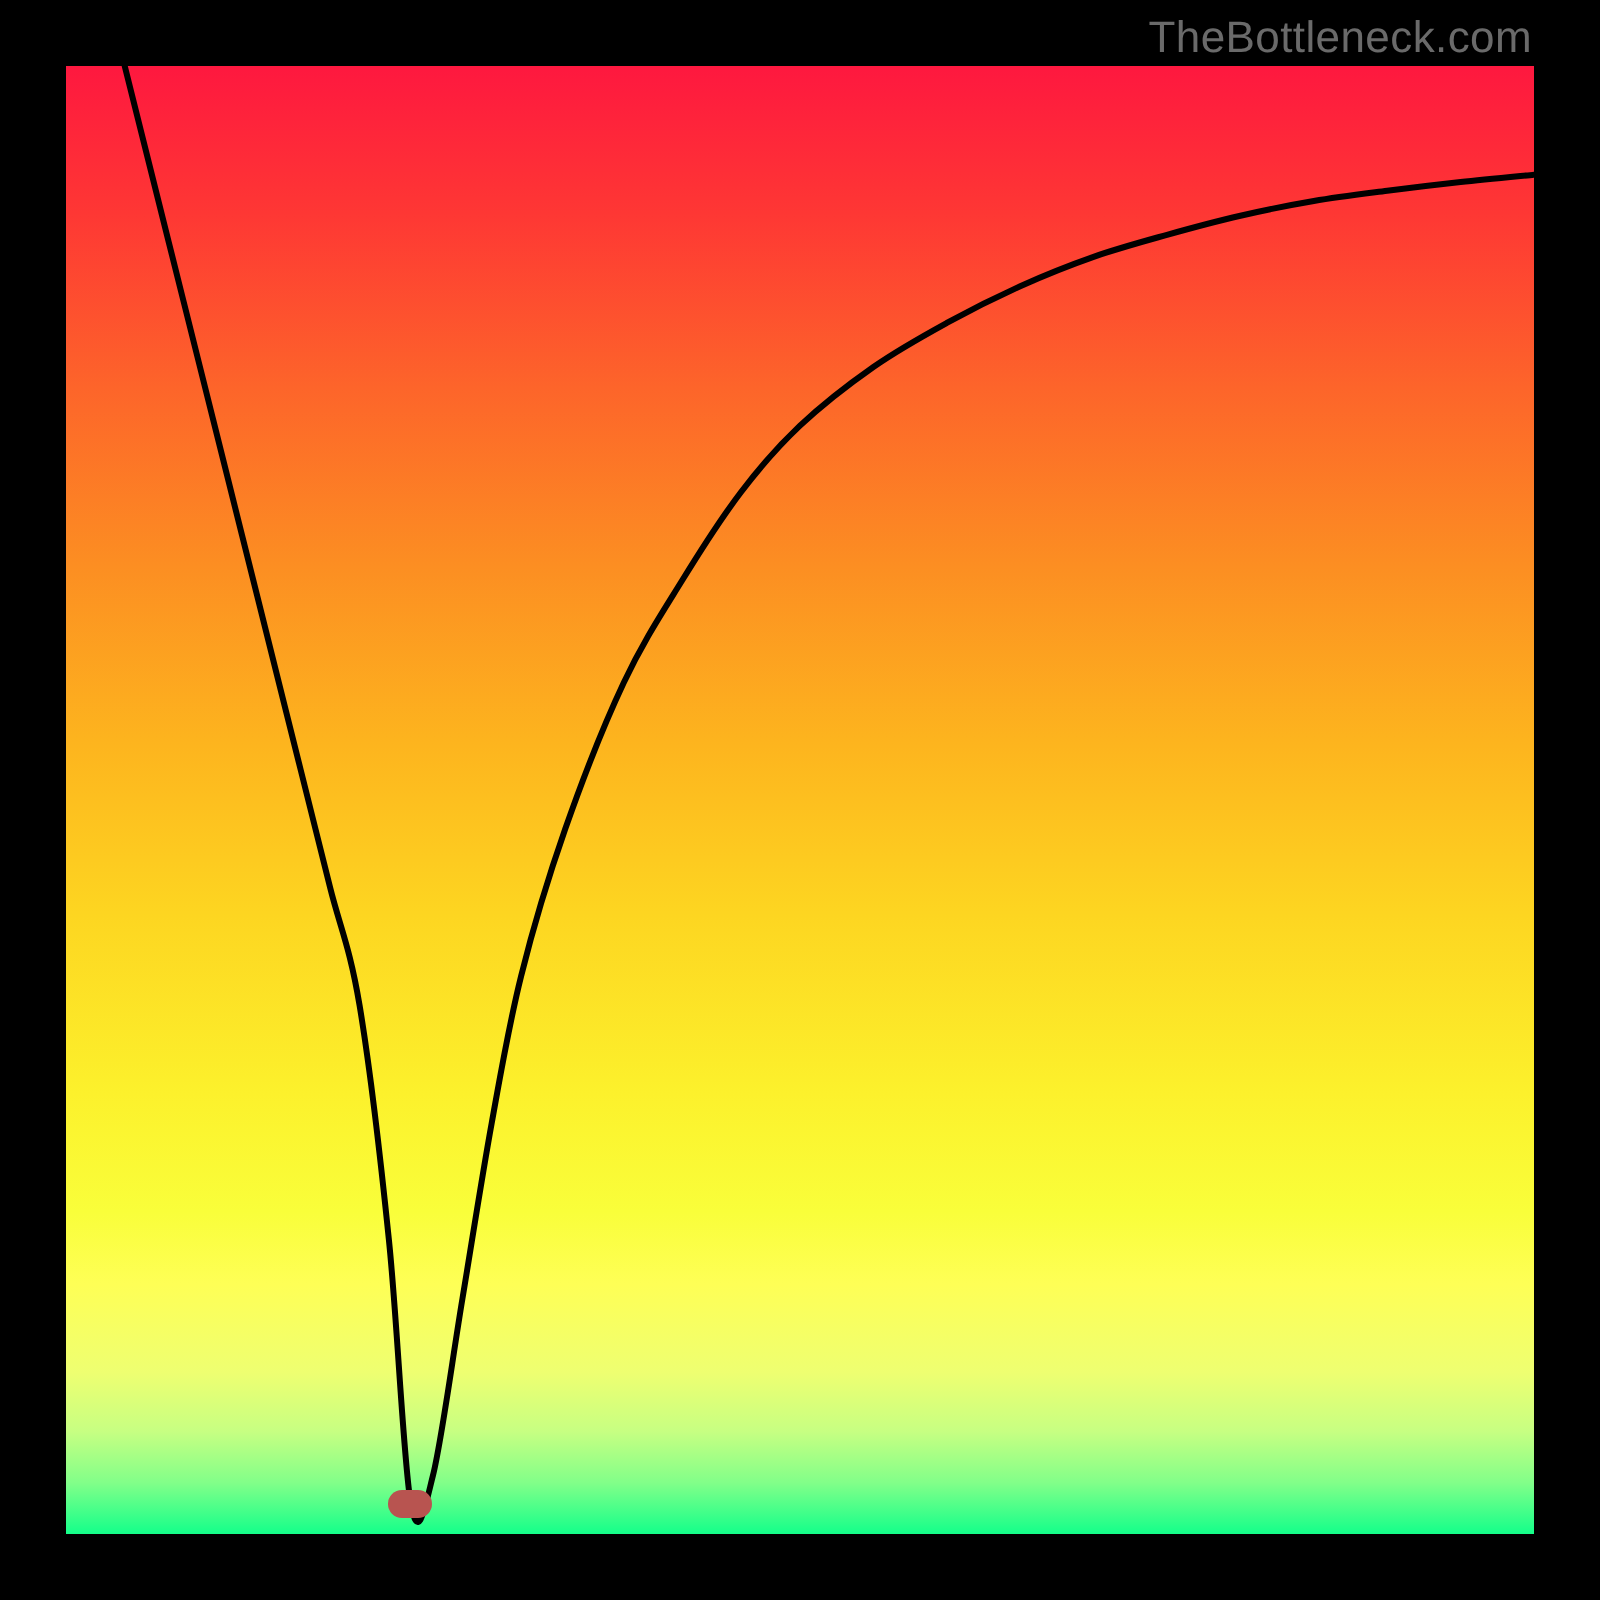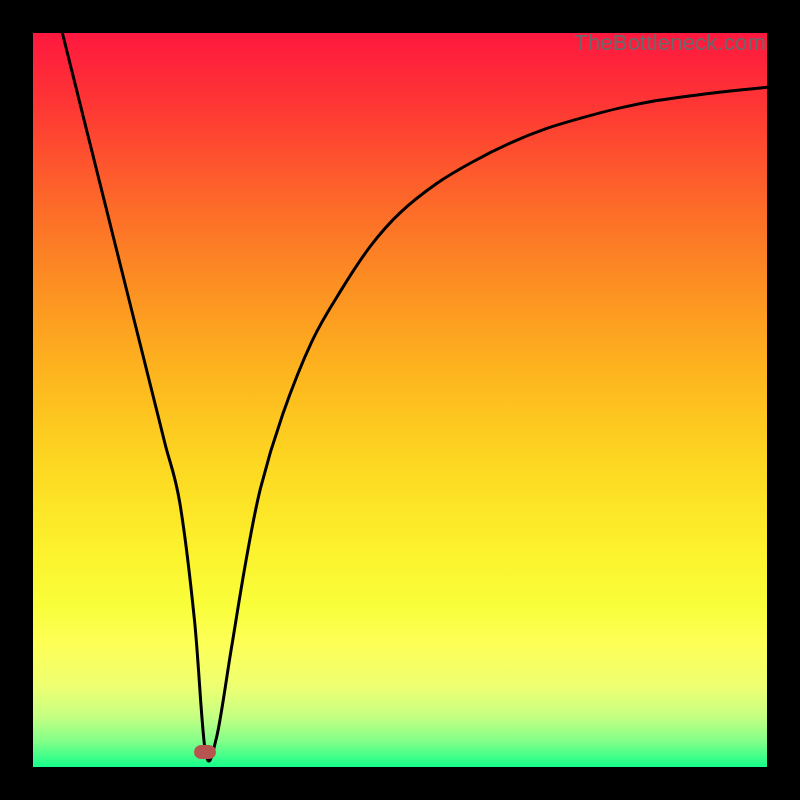--- a/index.html
+++ b/index.html
@@ -1,20 +1,20 @@
 <!DOCTYPE html>
 <html><head>
 <meta charset="utf-8">
 <style>
   * { margin: 0; padding: 0; box-sizing: border-box; }
   body { width: 800px; height: 800px; background: #000; position: relative; font-family: Arial, sans-serif; }
   .frame { position: absolute; top: 0; left: 0; width: 800px; height: 800px; background: #000; }
   .plot-area { position: absolute; top: 33px; left: 33px; width: 734px; height: 734px; }
   .gradient-bg { position: absolute; top: 0; left: 0; width: 100%; height: 100%; }
-  .watermark { position: absolute; top: 6px; right: 34px; color: #6a6a6a; font-size: 22px; font-weight: 500; letter-spacing: 0.2px; margin-top: 24px; }
+  .watermark { position: absolute; top: 6px; right: 34px; color: #6a6a6a; font-size: 22px; font-weight: 500; letter-spacing: 0.2px; }
   .curve-svg { position: absolute; top: 0; left: 0; width: 100%; height: 100%; }
   .marker { position: absolute; width: 22px; height: 14px; background: #b85450; border-radius: 7px; }
 </style>
 </head>
 <body>
 
 <div class="frame">
   <div class="plot-area">
     <svg class="gradient-bg" viewBox="0 0 734 734" preserveAspectRatio="none">
       <defs>

